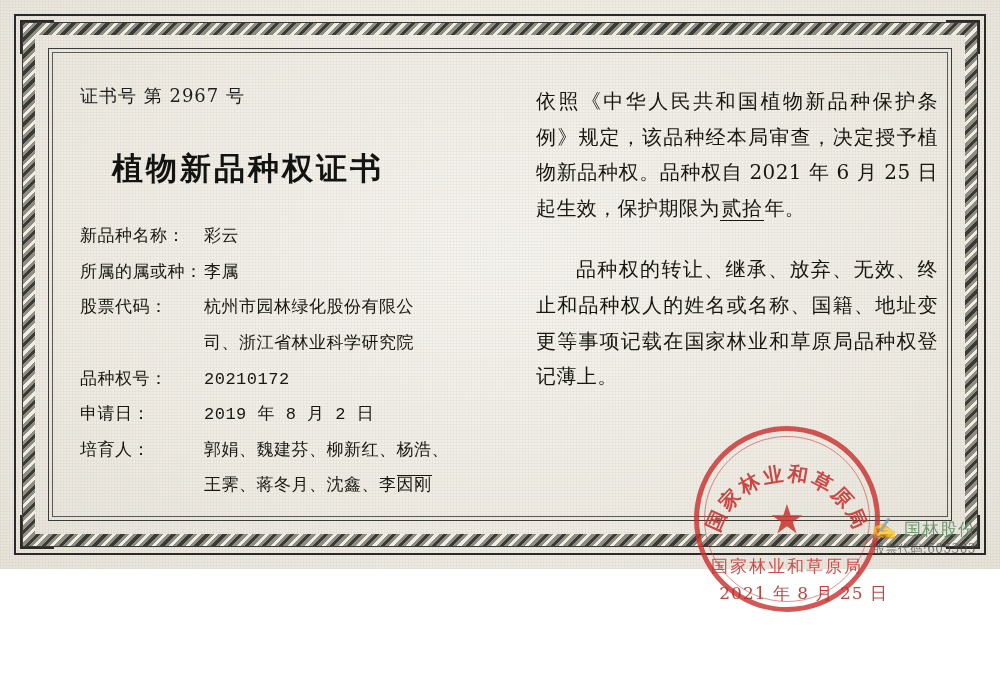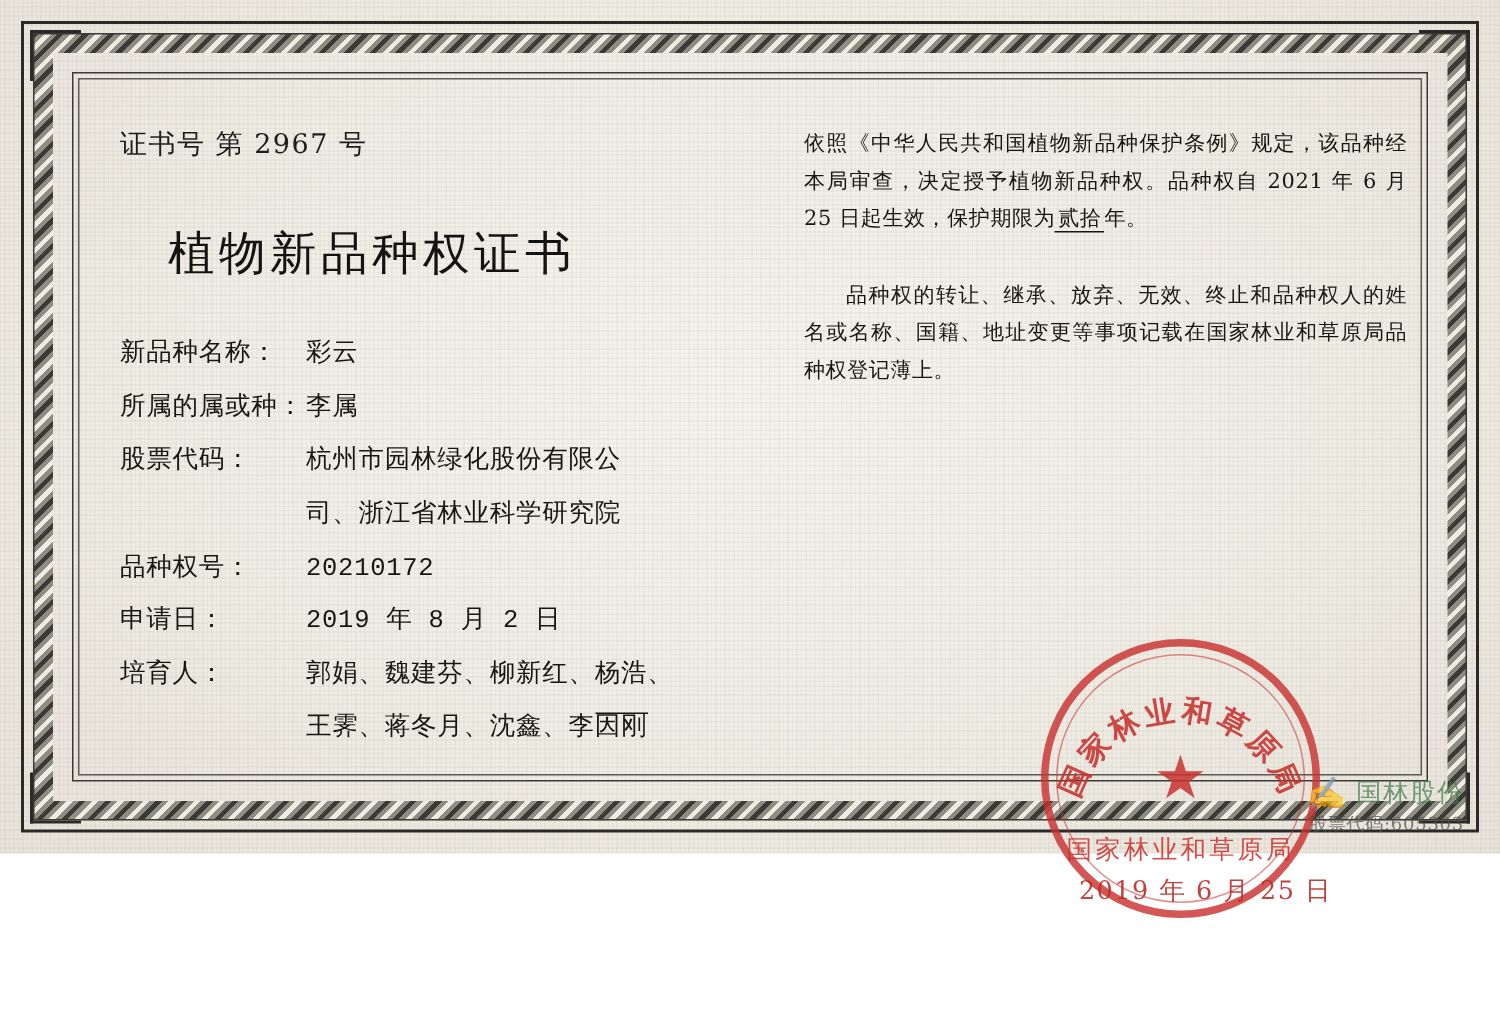--- a/index.html
+++ b/index.html
@@ -91,21 +91,21 @@
     font-size: 18px;
     color: #1d1d1b;
     letter-spacing: 1px;
   }
 
   .main-title {
     position: absolute;
     left: 52px;
     top: 86px;
     font-size: 31px;
-    font-weight: normal;
+    font-weight: bold;
     letter-spacing: 3px;
     color: #131311;
   }
 
   
   .fields {
     position: absolute;
     left: 20px;
     top: 163px;
     width: 440px;
@@ -134,21 +134,21 @@
     border-bottom: 1px solid #17170f;
     padding-bottom: 15px;
   }
 
   
   .right-col {
     position: absolute;
     right: 2px;
     top: 22px;
     width: 402px;
-    font-size: 14px;
+    font-size: 20px;
     line-height: 1.78;
     color: #17170f;
     text-align: justify;
     letter-spacing: 0.4px;
   }
   .right-col p { margin: 0; }
   .right-col p.indent { text-indent: 2em; }
   .term-blank {
     border-bottom: 1px solid #17170f;
     padding: 0 2px;
@@ -336,21 +336,21 @@
           <path id="sealArcPath" d="M 25,108 A 70,70 0 0 1 161,108" fill="none"></path>
         </defs>
         <text>
           <textPath href="#sealArcPath" startOffset="50%" text-anchor="middle" id="seal-arc-textpath">国家林业和草原局</textPath>
         </text>
       </svg>
       <div class="seal-star">★</div>
       <div class="seal-bottom-text">国家林业和草原局</div>
     </div>
 
-    <div class="seal-date">2019 年 6 月 25 日</div>
+    <div class="seal-date">2021 年 8 月 25 日</div>
 
   </div>
 
   <div class="watermark">
     <div class="wm-row">
       <span class="wm-bird">✍</span>
       <span class="wm-title">国林股份</span>
     </div>
     <div class="wm-sub">股票代码:605303</div>
   </div>

